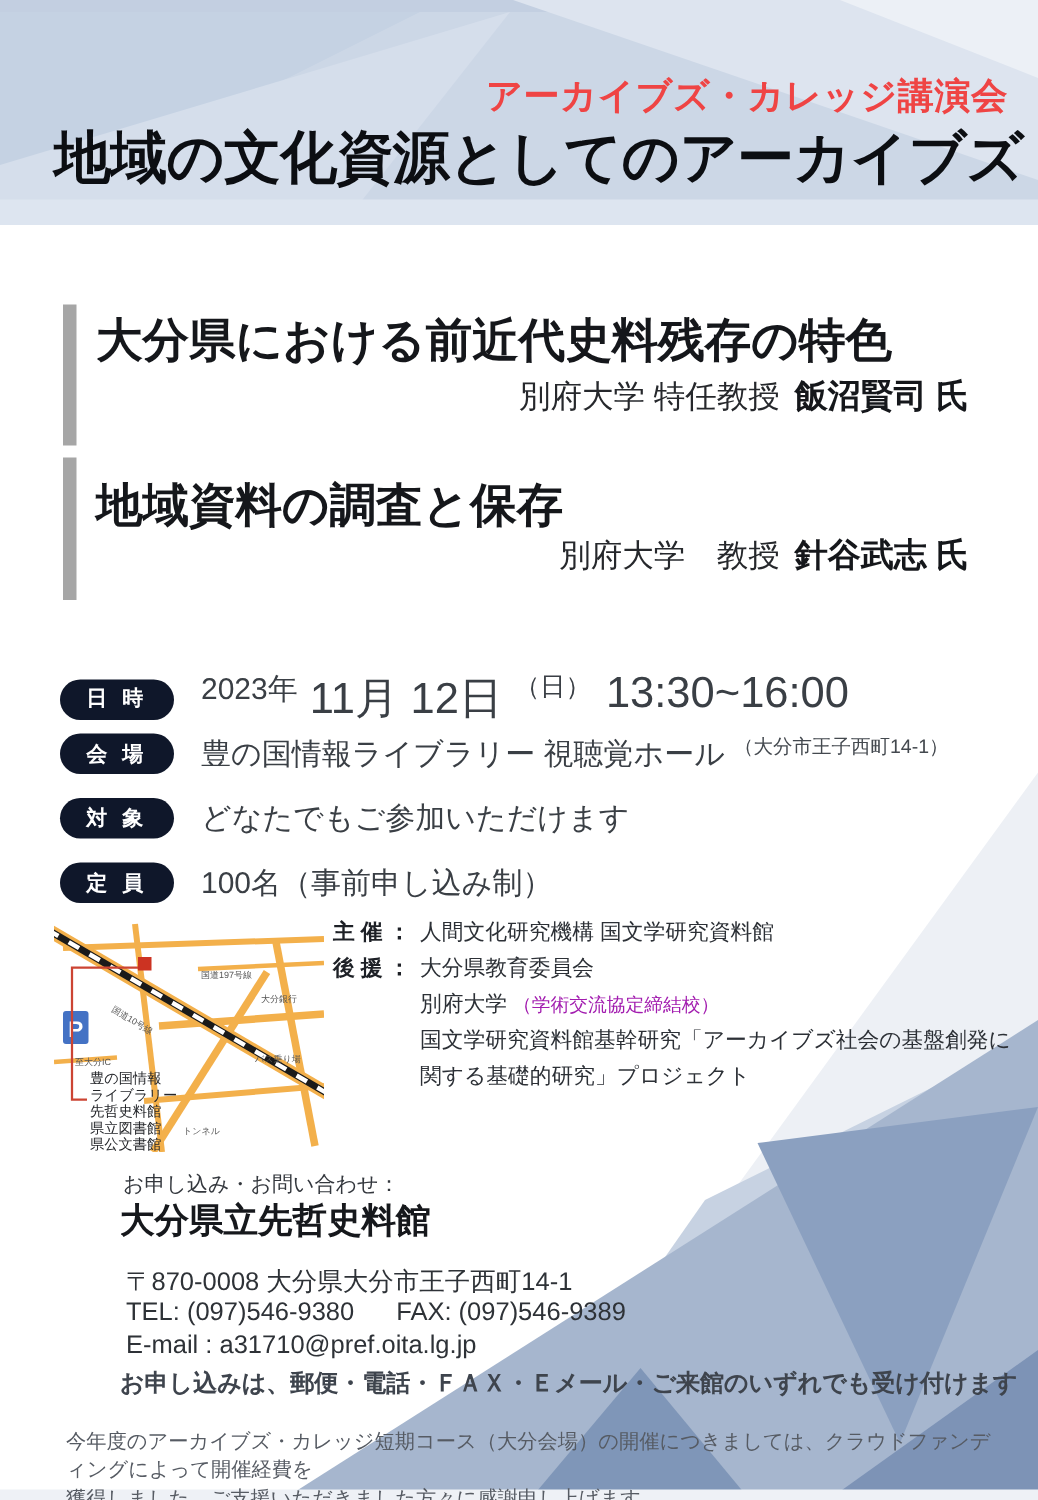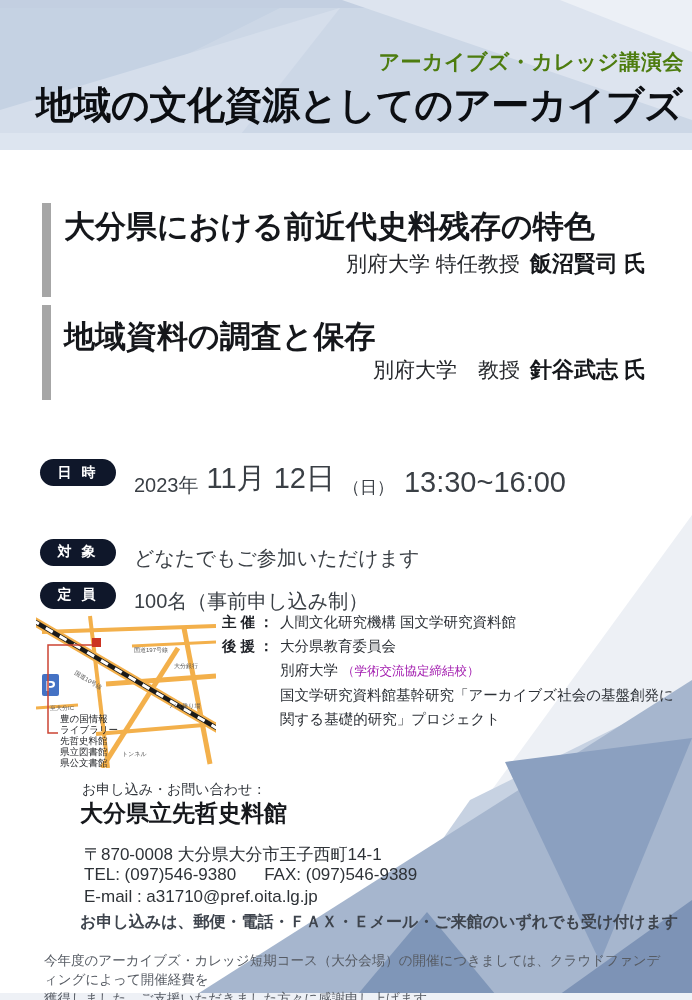--- a/index.html
+++ b/index.html
@@ -3,21 +3,21 @@
 <meta charset="utf-8">
 <style>
   html,body{margin:0;padding:0;background:#ffffff;}
   .poster{
     position:relative;width:692px;height:1000px;overflow:hidden;background:#ffffff;
     font-family:"Liberation Sans","DejaVu Sans",sans-serif;color:#222;
   }
   .abs{position:absolute;}
   svg{display:block;}
   .header-text-sub{
-    top:48px;right:8px;font-size:21px;font-weight:bold;color:#4d7c0f;
+    top:48px;right:20px;font-size:24px;font-weight:bold;color:#ef4444;
     letter-spacing:0.5px;z-index:3;
   }
   .header-text-main{
     top:80px;left:36px;width:656px;font-size:38px;font-weight:900;color:#0c0e12;
     letter-spacing:-0.5px;white-space:nowrap;z-index:3;
   }
   
   .vbar{width:9px;background:#a6a6a6;z-index:3;}
   .bar1{left:42px;top:203px;height:94px;}
   .bar2{left:42px;top:305px;height:95px;}
@@ -29,21 +29,21 @@
   .s2{top:355px;}
   .speaker .aff{font-size:21px;color:#26282c;}
   .speaker .name{font-size:22px;font-weight:800;color:#15171b;margin-left:10px;}
   
   .row{left:40px;display:flex;align-items:center;z-index:3;}
   .pill{
     width:76px;height:27px;border-radius:14px;background:#0f172a;color:#ffffff;
     font-size:14px;font-weight:bold;letter-spacing:3px;display:flex;
     align-items:center;justify-content:center;flex:0 0 auto;
   }
-  .row-text{margin-left:18px;display:flex;align-items:flex-end;color:#3a3f45;white-space:nowrap;margin-top:13px;}
+  .row-text{margin-left:18px;display:flex;align-items:flex-start;color:#3a3f45;white-space:nowrap;}
   .dt-year{font-size:20px;}
   .dt-date{font-size:29px;font-weight:500;margin-left:8px;}
   .dt-day{font-size:17px;margin-left:8px;}
   .dt-time{font-size:29px;font-weight:500;margin-left:10px;}
   .venue-name{font-size:20px;}
   .venue-note{font-size:13px;margin-left:6px;color:#44494f;}
   .plain-val{font-size:20px;}
   
   .map{left:36px;top:612px;width:180px;height:156px;z-index:3;background:#ffffff;}
   
@@ -113,20 +113,27 @@
   <div class="abs row" style="top:446px;">
     <div class="pill">日 時</div>
     <div class="row-text">
       <span class="dt-year">2023年</span>
       <span class="dt-date">11月 12日</span>
       <span class="dt-day">（日）</span>
       <span class="dt-time">13:30~16:00</span>
     </div>
   </div>
 
+  <div class="abs row" style="top:489px;">
+    <div class="pill">会 場</div>
+    <div class="row-text">
+      <span class="venue-name">豊の国情報ライブラリー 視聴覚ホール</span>
+      <span class="venue-note">（大分市王子西町14-1）</span>
+    </div>
+  </div>
 
   <div class="abs row" style="top:532px;">
     <div class="pill">対 象</div>
     <div class="row-text">
       <span class="plain-val">どなたでもご参加いただけます</span>
     </div>
   </div>
 
   <div class="abs row" style="top:575px;">
     <div class="pill">定 員</div>

